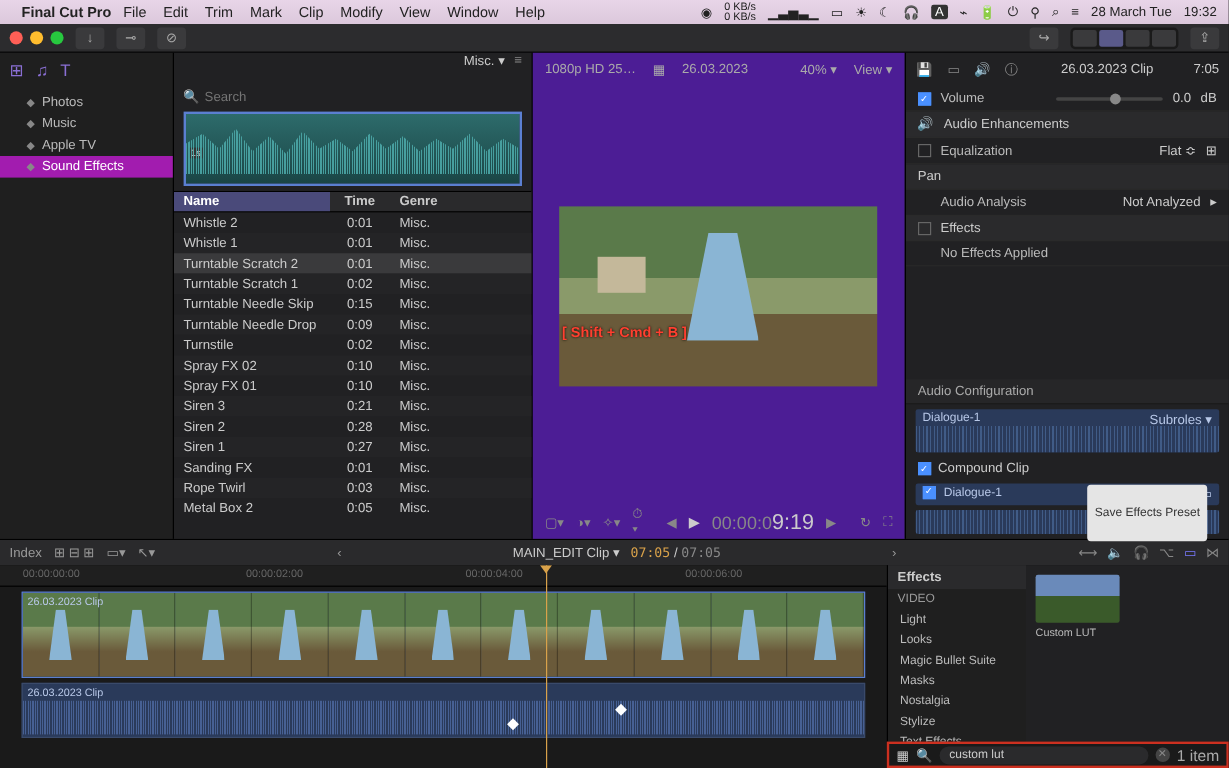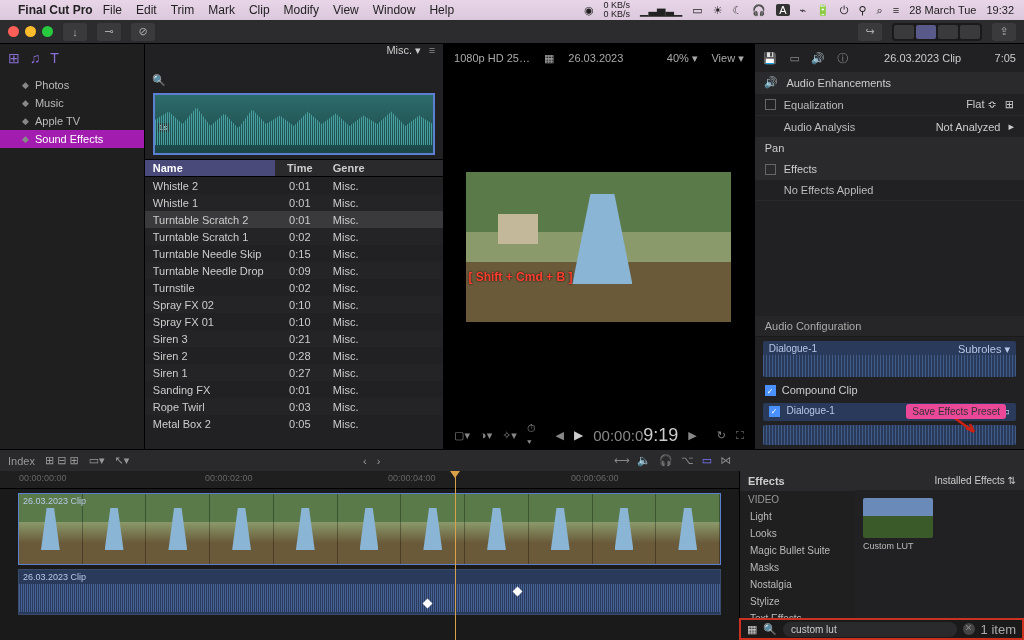--- a/index.html
+++ b/index.html
@@ -18,21 +18,21 @@
   .dot.r{background:#ff5f56}.dot.y{background:#ffbd2e}.dot.g{background:#27c93f}
   .toolbar .tbtn { width:24px; height:18px; background:#3a3a3c; border-radius:3px; display:flex;align-items:center;justify-content:center;color:#aaa;font-size:11px}
   .toolbar .spacer{flex:1}
   .toolbar .seg { display:flex; gap:2px; background:#1a1a1a; padding:2px; border-radius:4px;}
   .toolbar .seg div{width:20px;height:14px;background:#3a3a3c;border-radius:2px}
   .toolbar .seg div.active{background:#5a5a8a}
   
   .main { display:flex; height:405px; }
   .col-left { width:150px; background:#1f1f1f; border-right:1px solid #000; }
   .col-browser { width:310px; background:#212123; border-right:1px solid #000; display:flex; flex-direction:column;}
-  .col-viewer { flex:1; background:#000000; display:flex; flex-direction:column;}
+  .col-viewer { flex:1; background:#4c1d95; display:flex; flex-direction:column;}
   .col-inspector { width:280px; background:#212123; border-left:1px solid #000; display:flex;flex-direction:column;}
   
   .lib-header { height:28px; display:flex; align-items:center; padding:0 8px; gap:10px;}
   .lib-header .icn{color:#8a6fd4;font-size:14px}
   .lib-list { padding-top:4px }
   .lib-item { padding:3px 8px 3px 22px; color:#bbb; display:flex; align-items:center; gap:6px;}
   .lib-item.sel { background:#a21caf; color:#fff;}
   .lib-item::before{content:"◆";color:#888;font-size:9px}
   
   .browser-head { height:28px; display:flex; align-items:flex-start; justify-content:flex-end; padding:0 8px; gap:8px; color:#888;}
@@ -76,21 +76,21 @@
   .insp-row .slider{flex:1;height:3px;background:#444;position:relative;border-radius:2px}
   .insp-row .slider::after{content:"";position:absolute;left:50%;top:-3px;width:9px;height:9px;background:#888;border-radius:50%}
   .cb{width:11px;height:11px;border:1px solid #666;display:inline-block;vertical-align:middle}
   .cb.on{background:#4a90ff;border-color:#4a90ff}
   .cb.on::after{content:"✓";color:#fff;font-size:8px;position:relative;top:-2px;left:1px}
   .insp-section{padding:4px 10px;color:#aaa;background:#262628;border-bottom:1px solid #1a1a1a}
   .audio-clip{margin:4px 8px;background:#2a3a5a;border-radius:2px;padding:2px 6px;color:#b8c8e8;font-size:10px;position:relative;height:36px;overflow:hidden}
   .audio-clip .wav{position:absolute;left:0;right:0;bottom:0;height:22px;background:repeating-linear-gradient(90deg,#4a6a9a 0 1px,transparent 1px 3px);opacity:0.7}
   .audio-clip .sub{position:absolute;right:6px;top:2px;color:#b8c8e8;font-size:11px}
   .compound-row{display:flex;align-items:center;padding:3px 10px;gap:6px}
-  .tooltip{position:absolute;right:18px;top:404px;background:#ec4899;color:#333;font-size:10px;padding:2px 6px;border-radius:3px;z-index:50}
+  .tooltip{position:absolute;right:18px;top:404px;background:#e5e5e5;color:#333;font-size:10px;padding:18px 6px;border-radius:3px;z-index:50}
   .red-arrow{position:absolute;right:44px;top:414px;width:30px;height:24px;z-index:49}
   .red-arrow svg{width:100%;height:100%}
   
   .timeline-bar{height:22px;background:#2a2a2c;display:flex;align-items:center;padding:0 8px;gap:10px;border-top:1px solid #000;color:#999}
   .timeline-bar .title{flex:1;text-align:center;color:#ccc}
   .timeline-bar .tc1{color:#d9a24a;font-family:monospace}
   .timeline-bar .tc2{color:#888;font-family:monospace}
   .timeline-bar .tools{display:flex;gap:8px;color:#888}
   .timeline-bar .tools span{cursor:default}
   .timeline-body{display:flex;height:169px;background:#1a1a1a}
@@ -196,20 +196,21 @@
       </div>
   </div>
 
   <div class="col-browser">
     <div class="browser-head">
       <span class="dd"><span>Misc.</span> ▾</span>
       <span>≡</span>
     </div>
     <div class="search-row">
       <span>🔍</span>
+      <input placeholder="Search" style="">
     </div>
     <div class="waveform-box">
       <span class="lbl">1s</span>
     </div>
     <div class="table">
       <div class="th-row">
         <div class="c-name">Name</div>
         <div class="c-time">Time</div>
         <div class="c-genre">Genre</div>
       </div>
@@ -327,39 +328,46 @@
 
   <div class="col-inspector">
     <div class="insp-head">
       <span class="icn">💾</span>
       <span class="icn">▭</span>
       <span class="icn active">🔊</span>
       <span class="icn">ⓘ</span>
       <span class="title">26.03.2023 Clip</span>
       <span class="time">7:05</span>
     </div>
+    <div class="insp-row">
+      <span class="cb on"></span>
+      <span class="lbl">Volume</span>
+      <div class="slider"></div>
+      <span class="val">0.0</span>
+      <span>dB</span>
+    </div>
     <div class="insp-row hdr">
         <span>🔊</span>
         <span>Audio Enhancements</span>
       </div>
     <div class="insp-row">
       <span class="cb"></span>
       <span class="lbl">Equalization</span>
       <span class="val"><span>Flat</span> ≎</span>
       <span>⊞</span>
     </div>
+    <div class="insp-row hdr">
+        <span>Pan</span>
+      </div>
     <div class="insp-row">
       <span style="width:11px"></span>
       <span class="lbl">Audio Analysis</span>
       <span class="val">Not Analyzed</span>
       <span>▸</span>
     </div>
-    <div class="insp-row hdr">
-        <span>Pan</span>
-      </div>
     <div class="insp-row hdr">
         <span class="cb"></span>
         <span>Effects</span>
       </div>
     <div class="insp-row">
         <span style="width:11px"></span>
         <span class="lbl">No Effects Applied</span>
       </div>
     <div style="flex:1"></div>
     <div class="insp-section">Audio Configuration</div>
@@ -388,20 +396,21 @@
       <path d="M2 2 L24 18 M24 18 L16 14 M24 18 L20 10" stroke="#cc2010" stroke-width="2.5" fill="none"></path>
     </svg></div>
 
 <div class="timeline-bar">
   <span>Index</span>
   <span>⊞ ⊟ ⊞</span>
   <span>▭▾</span>
   <span>↖▾</span>
   <span style="flex:0.3"></span>
   <span>‹</span>
+  <span class="title"><span>MAIN_EDIT Clip</span> ▾ &nbsp; <span class="tc1">07:05</span> / <span class="tc2">07:05</span></span>
   <span>›</span>
   <span style="flex:0.3"></span>
   <div class="tools">
     <span>⟷</span>
     <span>🔈</span>
     <span>🎧</span>
     <span>⌥</span>
     <span style="color:#7a7aff">▭</span>
     <span>⋈</span>
   </div>
@@ -446,21 +455,20 @@
           <div class="item">Light</div>
           <div class="item">Looks</div>
           <div class="item">Magic Bullet Suite</div>
           <div class="item">Masks</div>
           <div class="item">Nostalgia</div>
           <div class="item">Stylize</div>
           <div class="item">Text Effects</div>
         </div>
     </div>
     <div class="fx-right">
-      <div class="hd"><span>Installed Effects</span> ⇅</div>
       <div class="fx-thumb">
         <div class="img"></div>
         <div class="cap">Custom LUT</div>
       </div>
     </div>
   </div>
 </div>
 
 <div class="fx-search">
   <span>▦</span>

